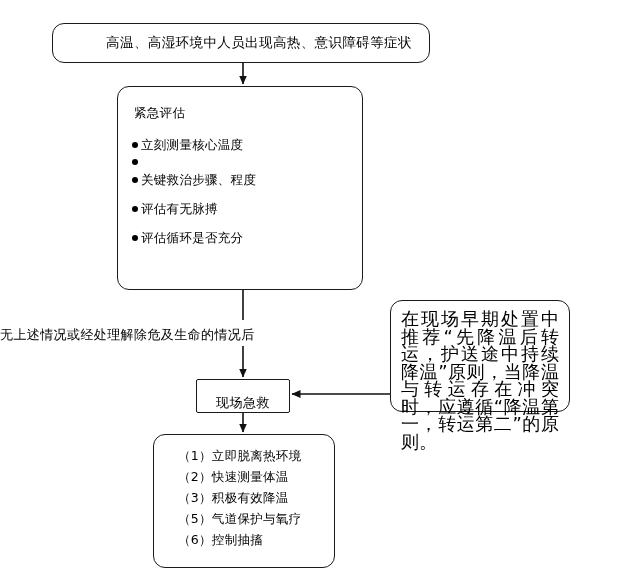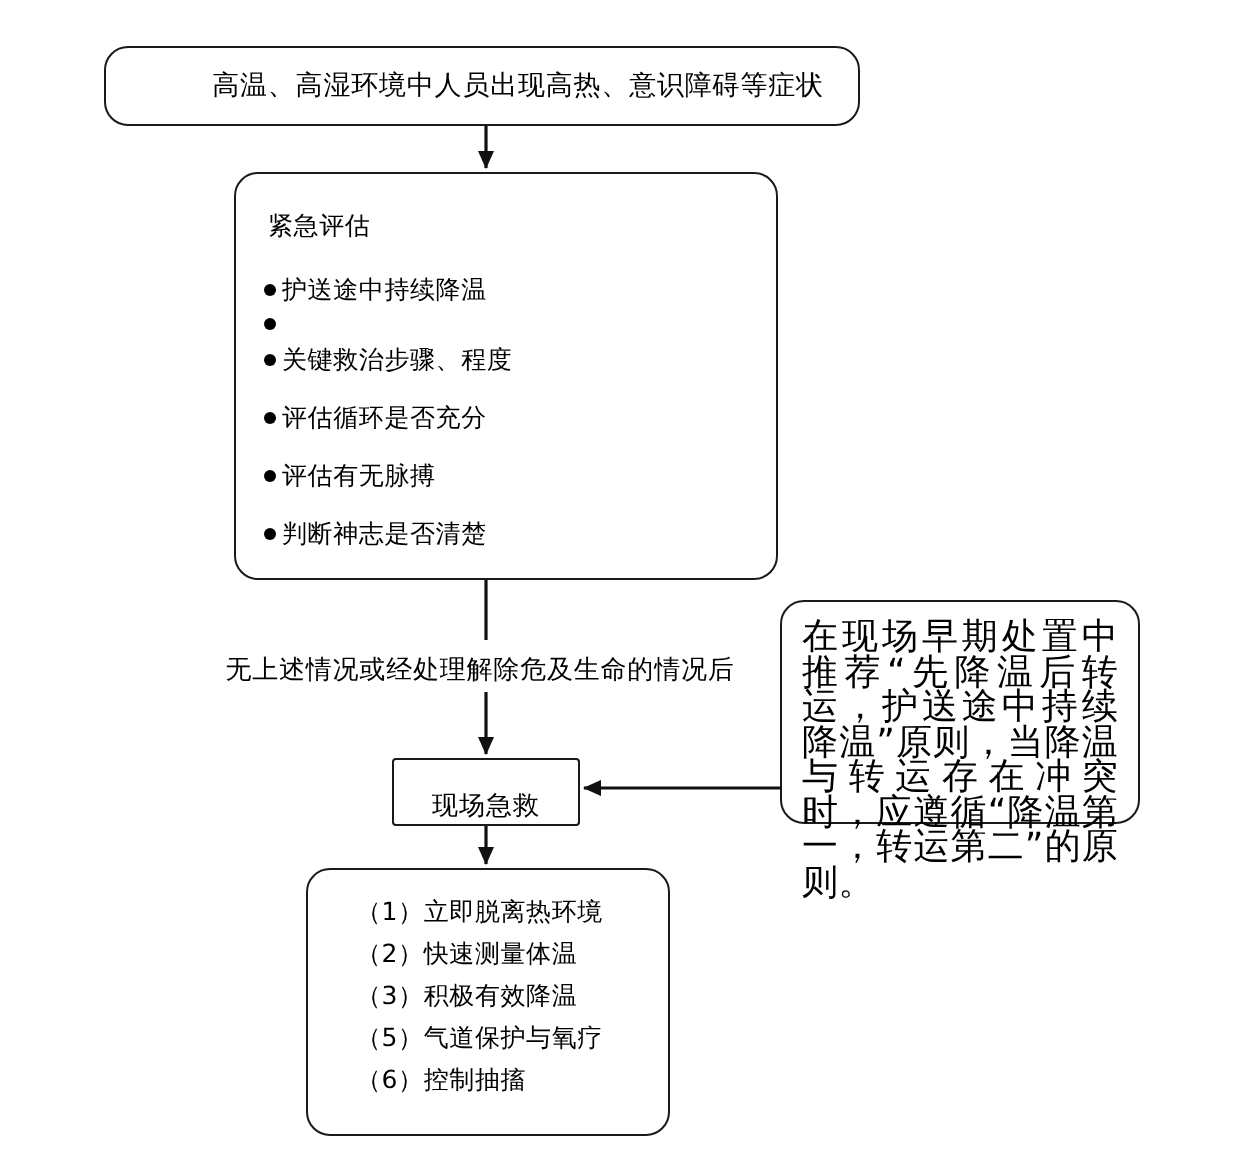--- a/index.html
+++ b/index.html
@@ -50,21 +50,21 @@
   #start-box .txt {
     font-size: 13.5px;
     letter-spacing: 0.4px;
     white-space: nowrap;
   }
 
   
   #assessment-box {
     left: 117px;
     top: 86px;
-    width: 272px;
+    width: 246px;
     height: 204px;
     padding: 14px 0 0 14px;
   }
   #assessment-box .heading {
     font-size: 12.5px;
     margin: 4px 0 8px 2px;
     letter-spacing: 0.3px;
   }
   #assessment-box ul {
     list-style: none;
@@ -88,21 +88,21 @@
     margin-right: 3px;
     flex: 0 0 auto;
   }
 
   
   #mid-caption {
     position: absolute;
     left: 0;
     top: 324px;
     width: 480px;
-    text-align: center;
+    text-align: left;
     font-size: 13px;
     letter-spacing: 0.4px;
     white-space: nowrap;
     z-index: 2;
     background: #fff;
     padding: 2px 0;
   }
 
   
   #first-aid-box {
@@ -197,40 +197,36 @@
 
   <div class="node rounded" id="start-box">
     <span class="txt">高温、高湿环境中人员出现高热、意识障碍等症状</span>
   </div>
 
   <div class="node rounded" id="assessment-box">
     <div class="heading">紧急评估</div>
     <ul>
       <li>
           <span class="bullet-dot"></span>
-          <span>护送途中持续降温</span>
+          <span>立刻测量核心温度</span>
         </li>
       <li>
           <span class="bullet-dot"></span>
         </li>
       <li>
           <span class="bullet-dot"></span>
           <span>关键救治步骤、程度</span>
         </li>
       <li>
           <span class="bullet-dot"></span>
+          <span>评估有无脉搏</span>
+        </li>
+      <li>
+          <span class="bullet-dot"></span>
           <span>评估循环是否充分</span>
-        </li>
-      <li>
-          <span class="bullet-dot"></span>
-          <span>评估有无脉搏</span>
-        </li>
-      <li>
-          <span class="bullet-dot"></span>
-          <span>判断神志是否清楚</span>
         </li>
     </ul>
   </div>
 
   <div id="mid-caption">无上述情况或经处理解除危及生命的情况后</div>
 
   <div class="node sharp" id="first-aid-box">
     <span class="txt">现场急救</span>
   </div>
 

